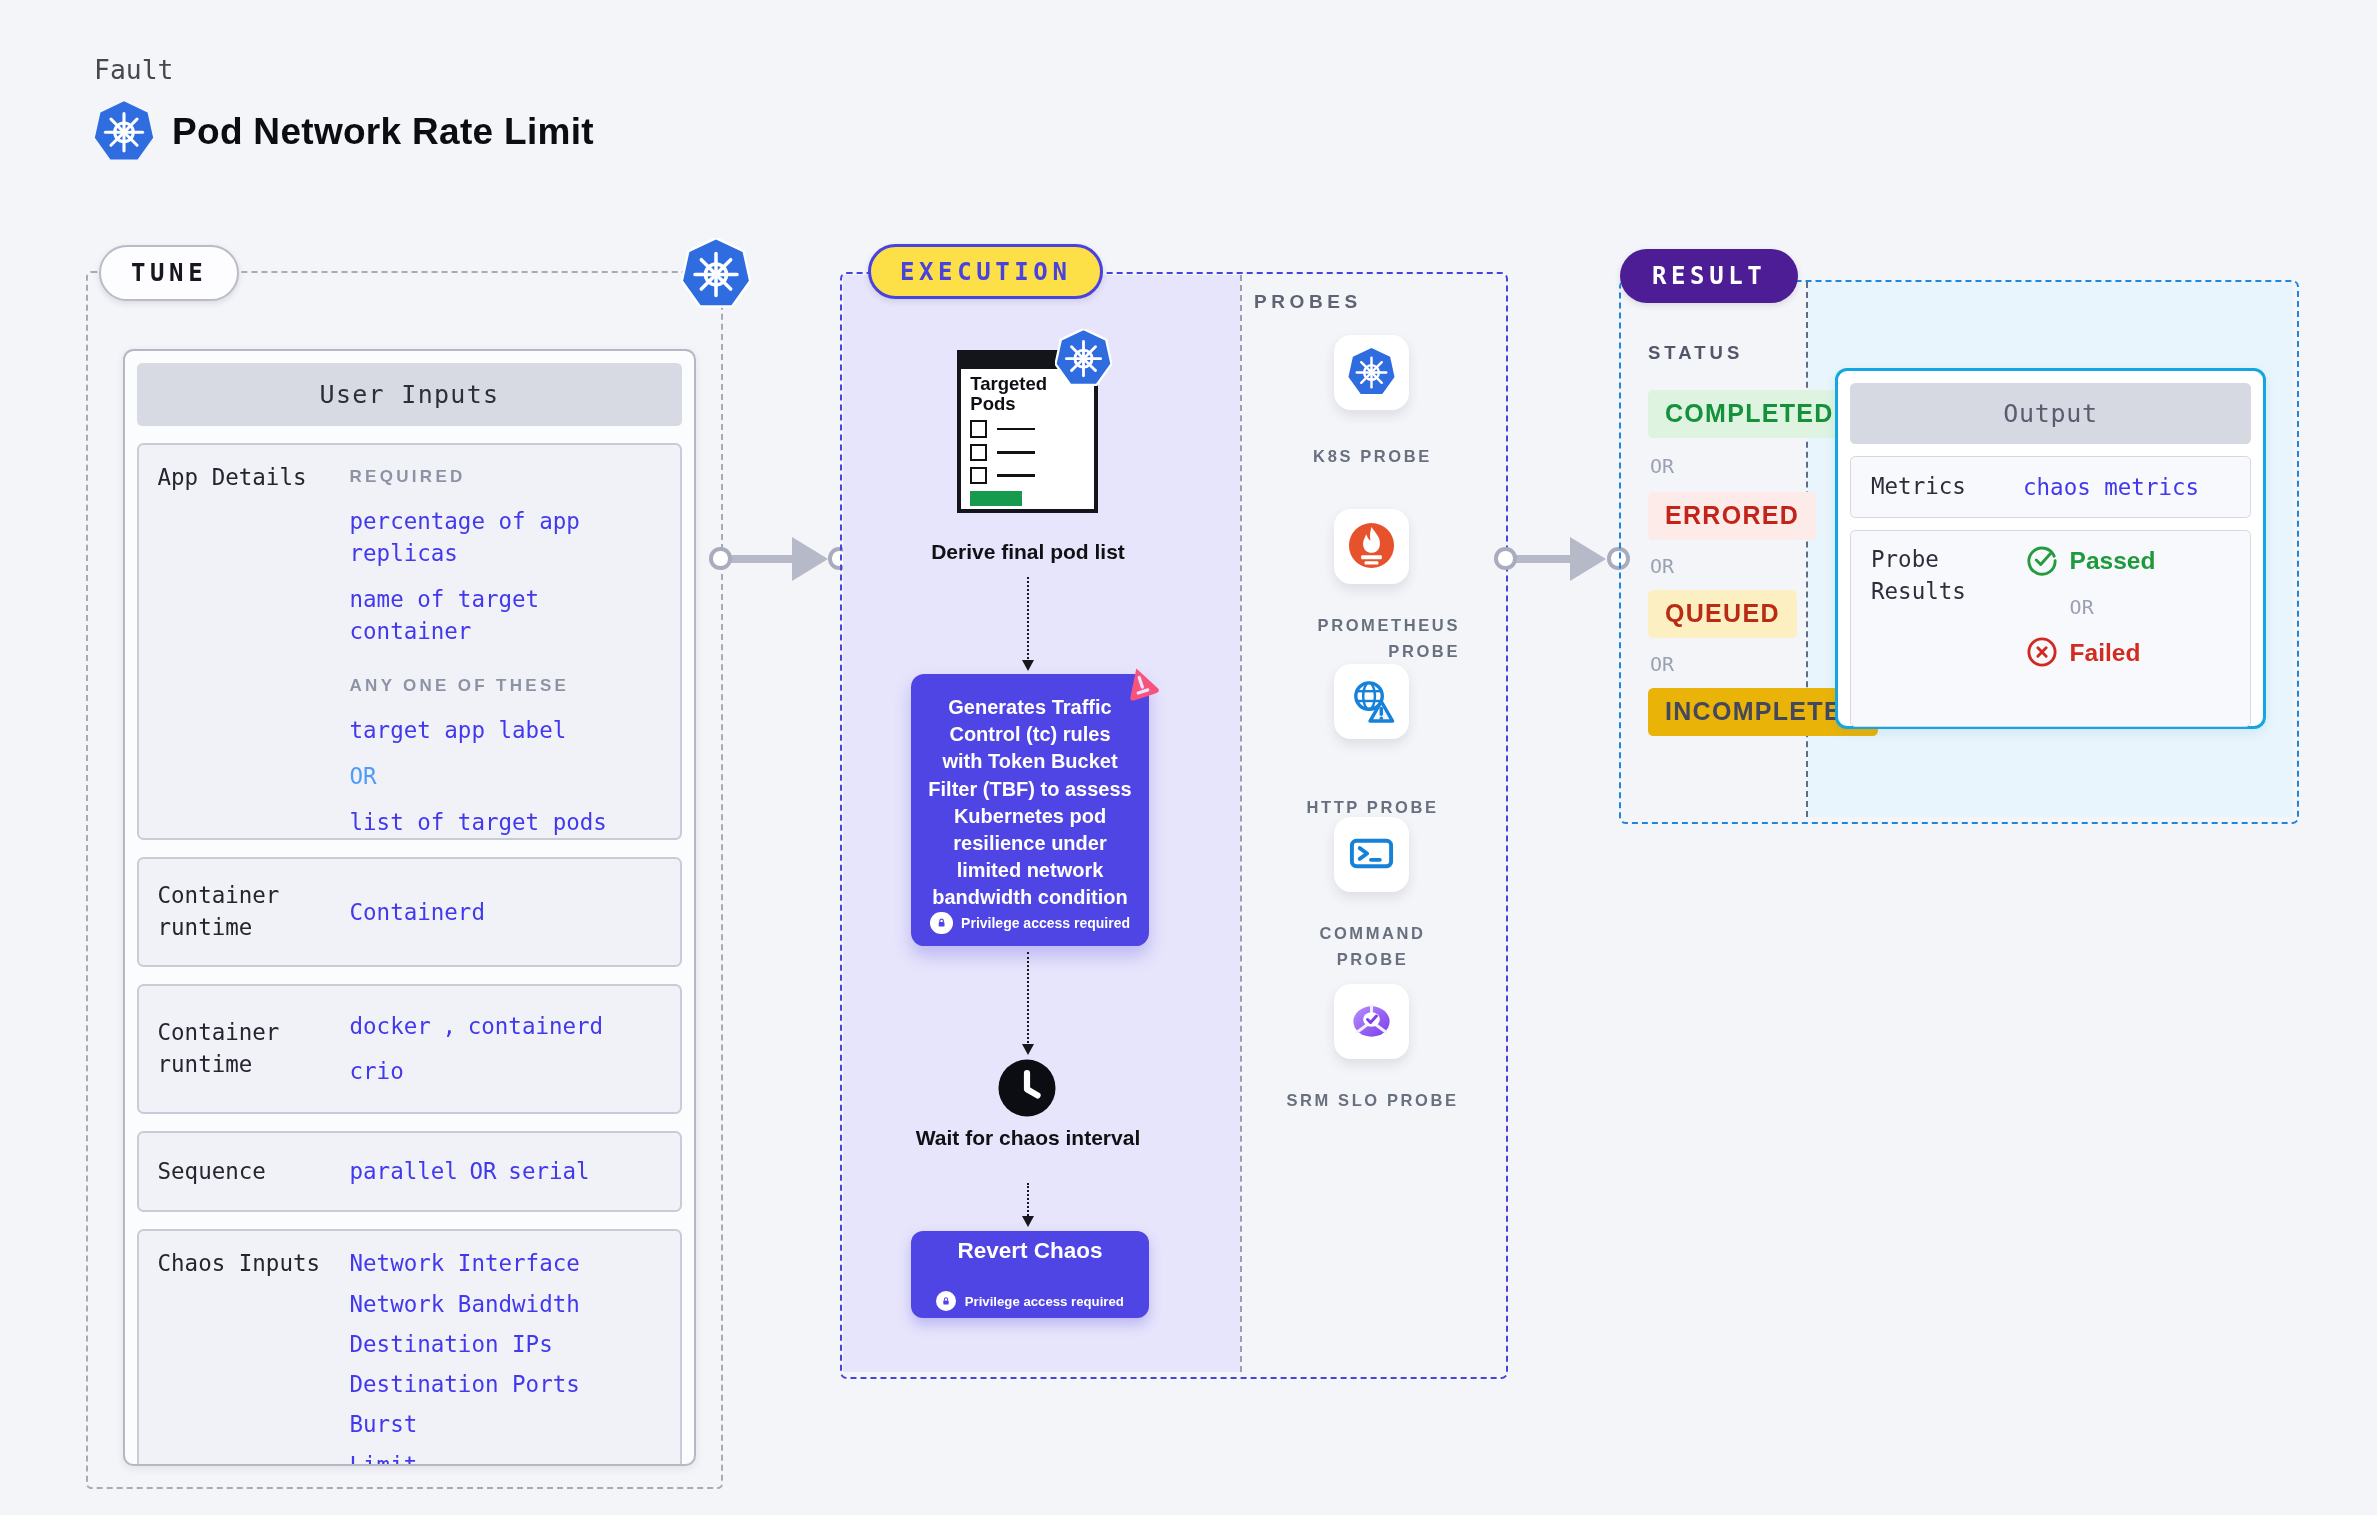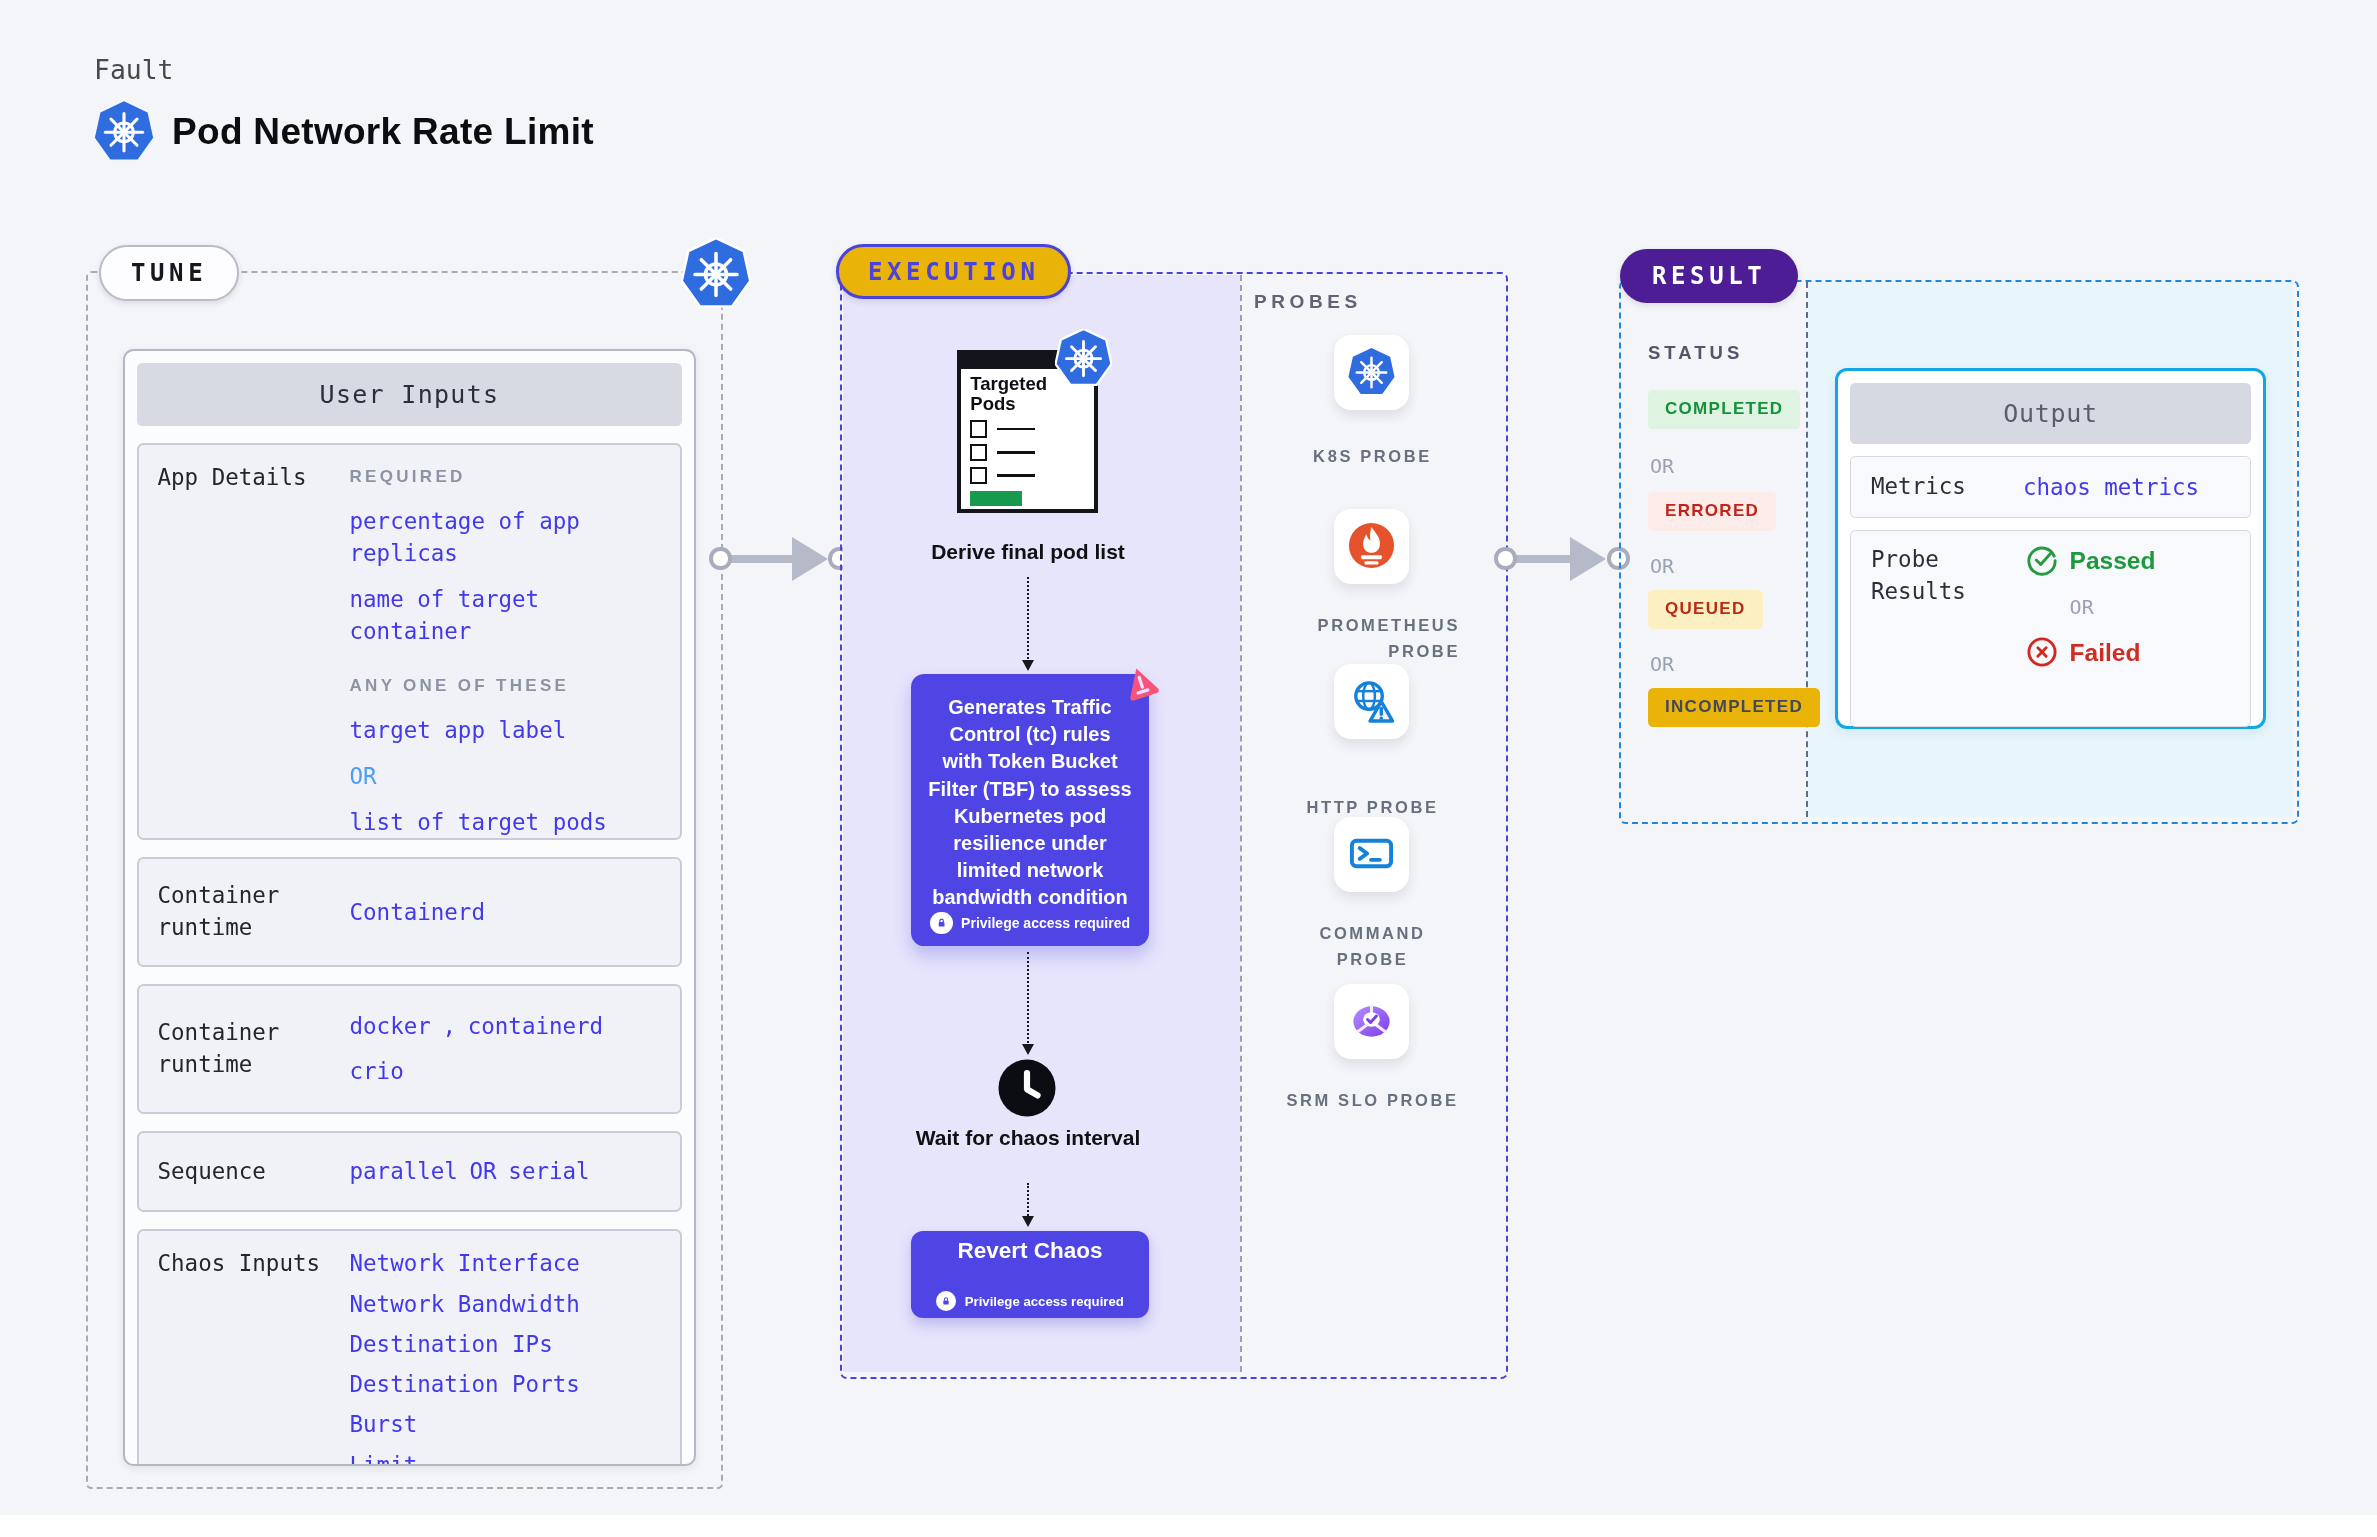--- a/index.html
+++ b/index.html
@@ -13,21 +13,21 @@
   
   .eyebrow{left:94px;top:54px;font-size:26.4px;color:#45484f;}
   .titlebar{left:93px;top:100px;display:flex;align-items:center;gap:17px;}
   .title{font-size:37px;font-weight:800;color:#0c0d11;letter-spacing:0.3px;}
 
   
   .pill{position:absolute;display:flex;align-items:center;justify-content:center;
     border-radius:32px;font-weight:700;letter-spacing:4.6px;font-size:24px;
     box-shadow:0 2.6px 6.6px rgba(25,30,60,.12);}
   .tune-pill{left:99px;top:245px;padding:12px 30px;background:#fdfdff;border:2.6px solid #b9bcc7;color:#16181f;}
-  .exec-pill{left:836px;top:244px;padding:10.6px 29px;background:#eab308;border:3.3px solid #4a42df;color:#4a42df;}
+  .exec-pill{left:868px;top:244px;padding:10.6px 29px;background:#fde047;border:3.3px solid #4a42df;color:#4a42df;}
   .result-pill{left:1620px;top:249px;padding:13.2px 32px;background:#4c1d95;color:#ffffff;}
 
   
   .tune-box{left:86px;top:271px;width:633px;height:1214px;border:2.6px dashed #a7abb6;border-radius:5.3px;}
   .exec-bg{left:843px;top:275px;width:397px;height:1097px;background:#e7e5fb;}
   .exec-divider{left:1240px;top:275px;height:1097px;width:0;border-left:2px dashed #9aa0b2;}
   .exec-box{left:840px;top:272px;width:664px;height:1103px;border:2.6px dashed #4a42df;border-radius:6.6px;}
   .res-bg{left:1808px;top:282px;width:485px;height:535px;background:#e8f5fc;}
   .res-divider{left:1806px;top:282px;height:535px;width:0;border-left:2px dashed #5d6f86;}
   .res-box{left:1619px;top:280px;width:676px;height:540px;border:2.6px dashed #1d86e0;border-radius:6.6px;}
@@ -79,21 +79,21 @@
 
   
   .probes-heading{left:1254px;top:291px;font-family:"Liberation Sans",sans-serif;font-weight:700;font-size:19px;letter-spacing:4.6px;color:#5e6474;}
   .ptile{position:absolute;left:1334px;width:75px;height:75px;background:#fff;border-radius:17px;
     display:flex;align-items:center;justify-content:center;box-shadow:0 5.3px 12px rgba(30,35,60,.10);}
   .plabel{position:absolute;left:1285px;width:175px;text-align:center;font-family:"Liberation Sans",sans-serif;
     font-weight:700;font-size:16.5px;letter-spacing:2.6px;color:#68707f;line-height:1.55;margin-top:17px;}
 
   
   .status-heading{left:1648px;top:342px;font-family:"Liberation Sans",sans-serif;font-weight:700;font-size:18.5px;letter-spacing:4px;color:#51566b;}
-  .sbadge{position:absolute;font-family:"Liberation Sans",sans-serif;font-weight:800;font-size:17px;letter-spacing:1.3px;
+  .sbadge{position:absolute;font-family:"Liberation Sans",sans-serif;font-weight:800;font-size:25px;letter-spacing:1.3px;
     padding:9.3px 17px;border-radius:5.3px;white-space:nowrap;}
   .orlbl{position:absolute;font-size:20px;color:#9ba1b3;}
   .out-card{left:1835px;top:368px;width:431px;height:361px;box-sizing:border-box;background:#fff;border:3.3px solid #12a6e2;
     border-radius:12px;padding:12px;box-shadow:0 4px 10.6px rgba(18,120,180,.10);}
   .out-header{height:61px;background:#d6d8e2;border-radius:5.3px;display:flex;align-items:center;justify-content:center;
     font-size:25px;color:#5a5d6d;letter-spacing:0.7px;}
   .out-row{border:1.3px solid #d5d8e1;border-radius:5.3px;background:#f8f9fc;margin-top:12px;display:flex;padding:13px 20px;box-sizing:border-box;}
   .out-label{width:152px;flex:none;font-size:22.5px;color:#2c2e3a;line-height:1.4;}
   .out-value{font-size:22.5px;color:#4238ee;}
   .pr-col{flex:1;padding-left:2.6px;}

